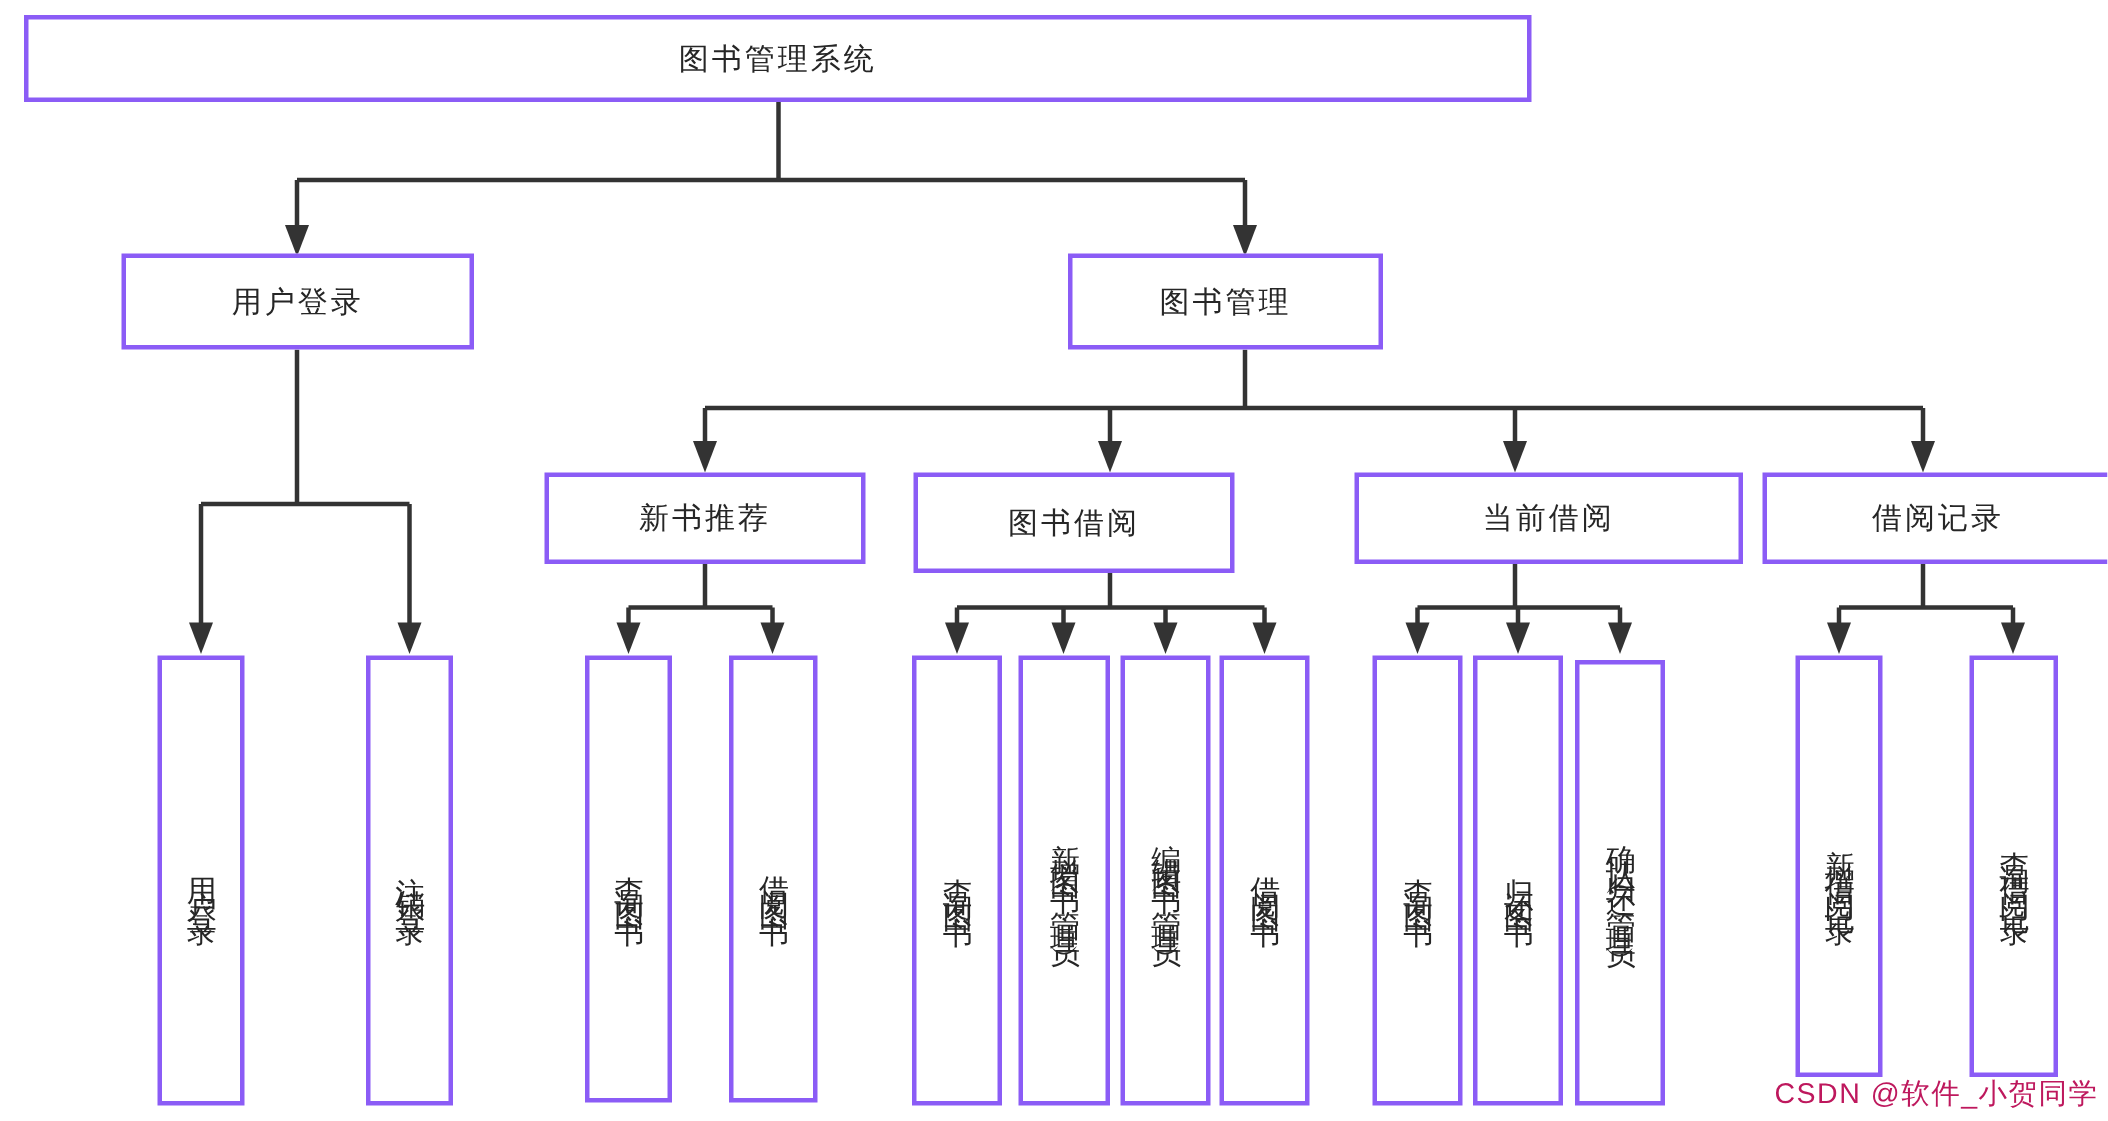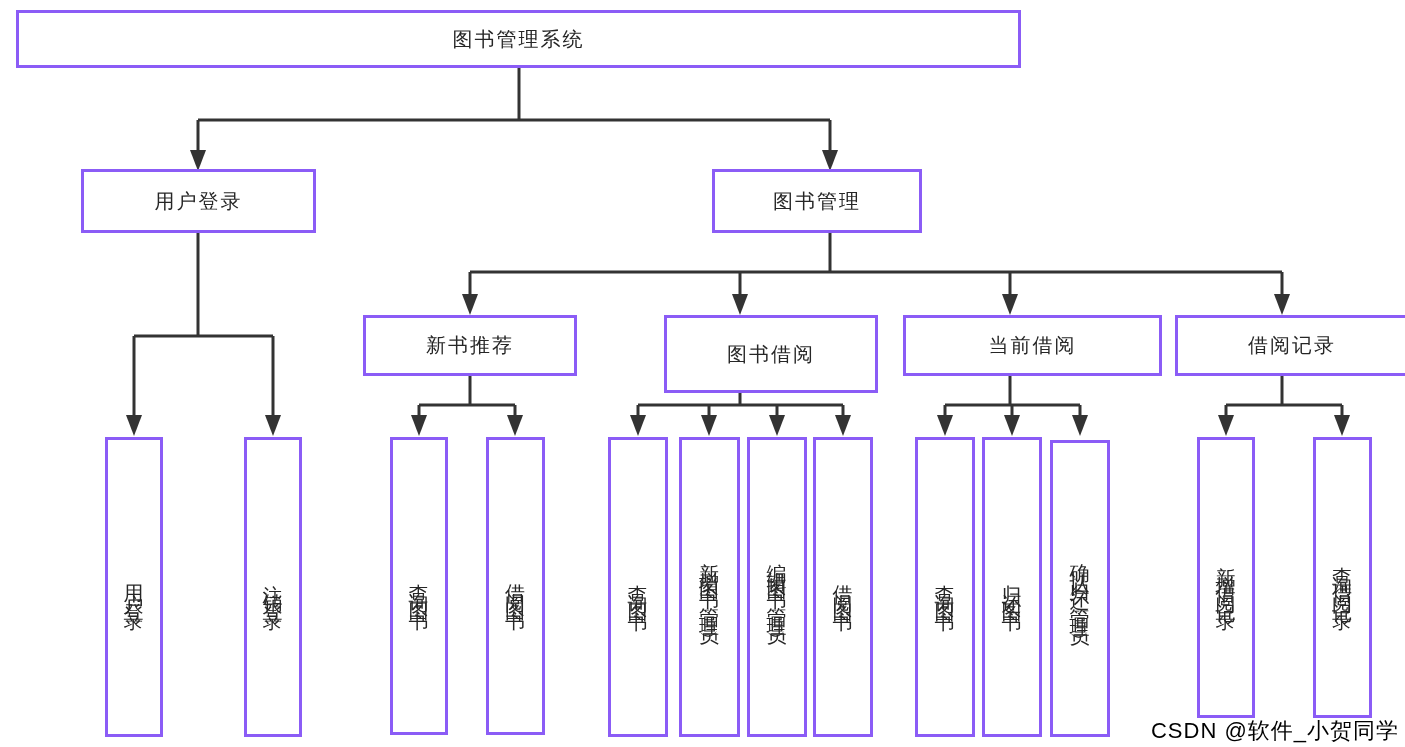--- a/index.html
+++ b/index.html
@@ -14,22 +14,22 @@
     position:absolute;box-sizing:border-box;background:#ffffff;
     border:3px solid #8b5cf6;color:#262626;
     display:flex;align-items:center;justify-content:center;
     font-size:20px;letter-spacing:2px;text-align:center;
   }
   .v-text{
     writing-mode:vertical-rl;text-orientation:mixed;
     letter-spacing:9px;line-height:1;font-size:20px;color:#262626;
   }
   .watermark{
-    position:absolute;right:6px;top:716px;color:#000000;
-    font-size:22px;letter-spacing:1px;
+    position:absolute;right:6px;top:716px;color:#be185d;
+    font-size:19px;letter-spacing:1px;
   }
 </style>
 </head>
 <body>
 
 <div class="stage">
 
   <svg class="wires" width="1405" height="747" viewBox="0 0 1405 747">
     <g>
       <path d="M519 68 V120"></path>
@@ -98,21 +98,21 @@
         <polygon points="1334,415 1350,415 1342,436"></polygon>
     </g>
   </svg>
 
   <div class="box" style="left:16px;top:10px;width:1005px;height:58px">图书管理系统</div>
 
   <div class="box" style="left:81px;top:169px;width:235px;height:64px">用户登录</div>
   <div class="box" style="left:712px;top:169px;width:210px;height:64px">图书管理</div>
 
   <div class="box" style="left:363px;top:315px;width:214px;height:61px">新书推荐</div>
-  <div class="box" style="left:664px;top:315px;width:214px;height:78px">图书借阅</div>
+  <div class="box" style="left:609px;top:315px;width:214px;height:67px">图书借阅</div>
   <div class="box" style="left:903px;top:315px;width:259px;height:61px">当前借阅</div>
   <div class="box" style="left:1175px;top:315px;width:234px;height:61px">借阅记录</div>
 
   <div class="box" style="left:105px;top:437px;width:58px;height:300px">
     <span class="v-text">用户登录</span>
   </div>
   <div class="box" style="left:244px;top:437px;width:58px;height:300px">
     <span class="v-text">注销登录</span>
   </div>
 

